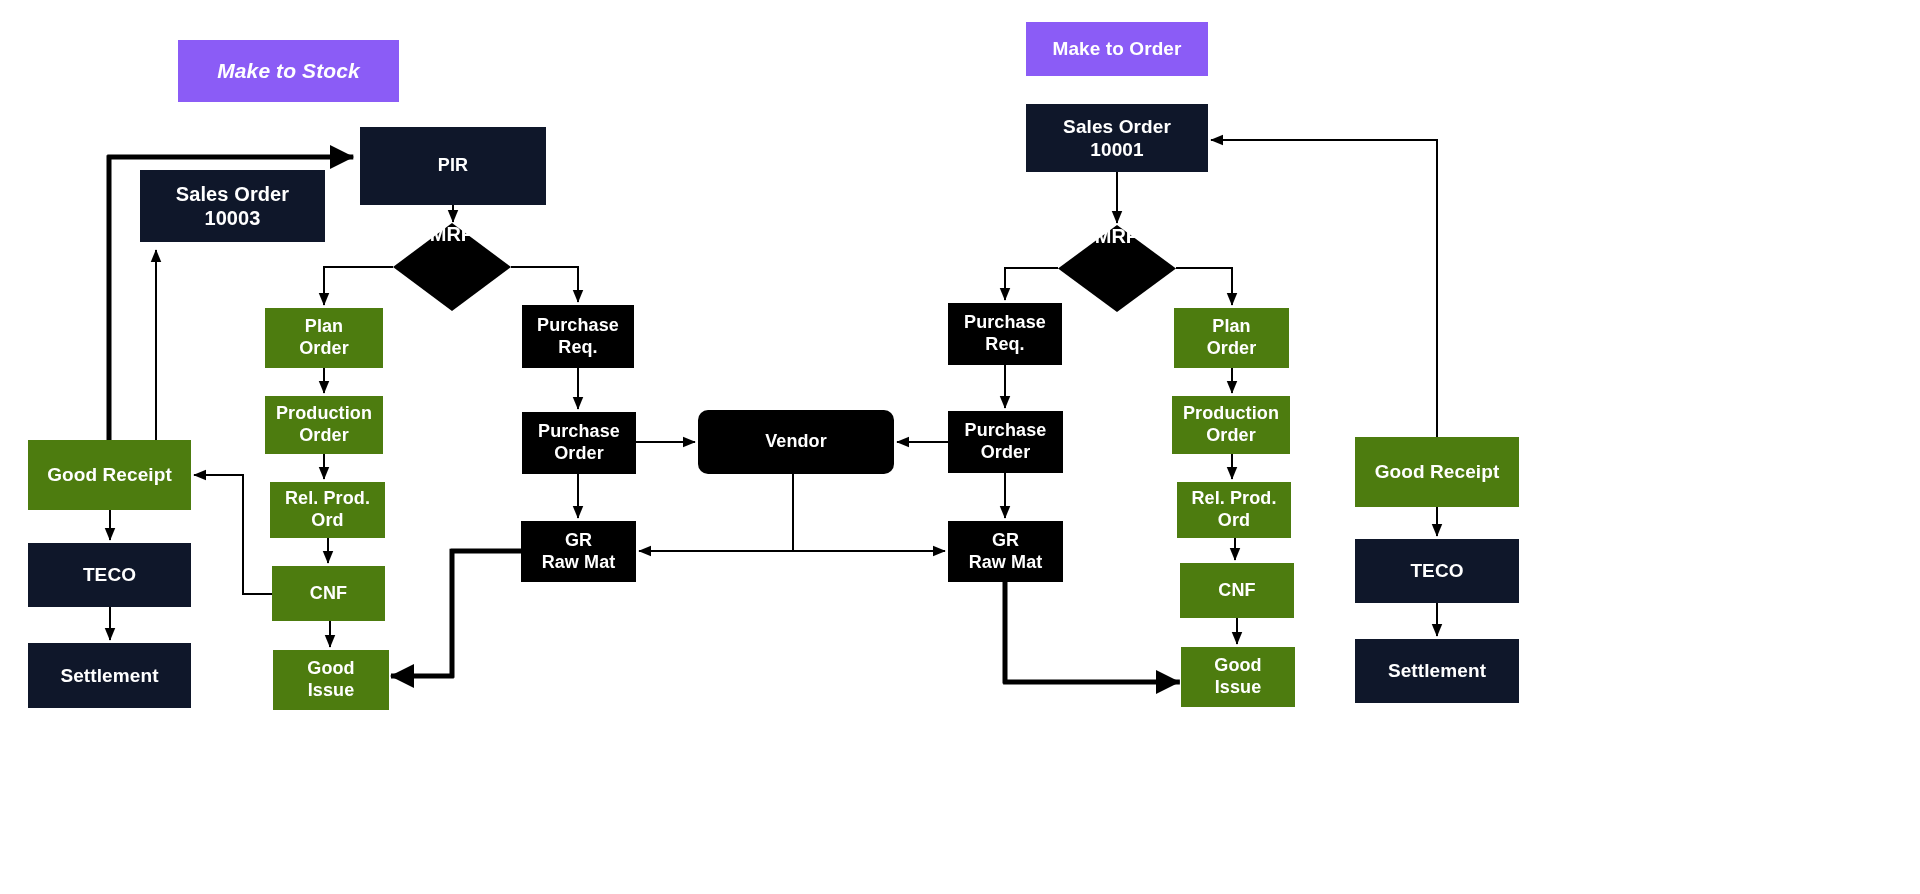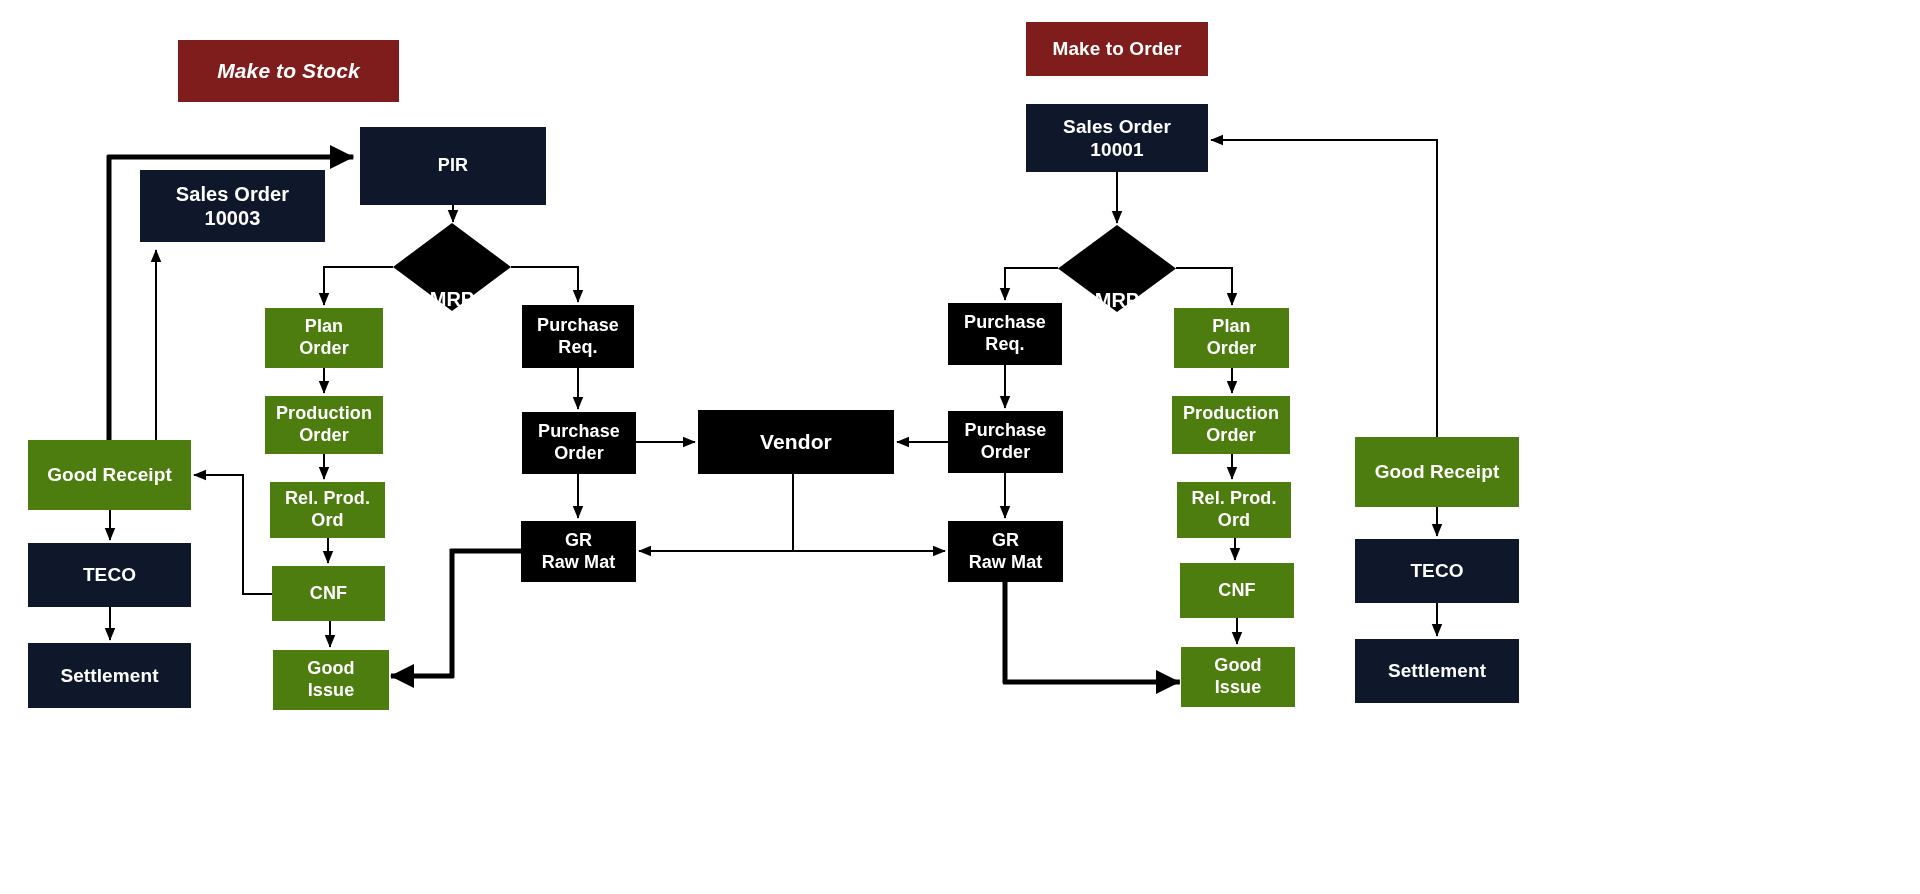--- a/index.html
+++ b/index.html
@@ -23,31 +23,31 @@
     align-items: center;
     justify-content: center;
     text-align: center;
     color: #ffffff;
     font-weight: bold;
     line-height: 1.22;
     white-space: pre-line;
     letter-spacing: 0.1px;
     z-index: 3;
   }
-  .node.darkred  { background: #7f1d1d; }
+  .node.darkred  { background: #8b5cf6; }
   .node.orange   { background: #0f172a; }
   .node.gray     { background: #4d7c0f; }
   .node.ltgray   { background: #000000; justify-content: center; }
   .node.black    { background: #000000; }
 
   .diamond {
     position: absolute;
     z-index: 3;
     display: flex;
-    align-items: flex-end;
+    align-items: flex-start;
     justify-content: center;
   }
   .diamond .dshape {
     position: absolute;
     inset: 0;
     background: #000000;
     clip-path: polygon(50% 0%, 100% 50%, 50% 100%, 0% 50%);
   }
   .diamond .dlabel {
     position: relative;
@@ -132,21 +132,21 @@
 Issue</span></div>
       <div class="node gray" style="left: 28px; top: 440px; width: 163px; height: 70px; font-size: 19px;"><span>Good Receipt</span></div>
       <div class="node orange" style="left: 28px; top: 543px; width: 163px; height: 64px; font-size: 19px;"><span>TECO</span></div>
       <div class="node orange" style="left: 28px; top: 643px; width: 163px; height: 65px; font-size: 19px;"><span>Settlement</span></div>
       <div class="node ltgray" style="left: 522px; top: 305px; width: 112px; height: 63px; font-size: 18px;"><span>Purchase
 Req.</span></div>
       <div class="node ltgray" style="left: 522px; top: 412px; width: 114px; height: 62px; font-size: 18px;"><span>Purchase
 Order</span></div>
       <div class="node ltgray" style="left: 521px; top: 521px; width: 115px; height: 61px; font-size: 18px;"><span>GR
 Raw Mat</span></div>
-      <div class="node black" style="left: 698px; top: 410px; width: 196px; height: 64px; font-size: 21px;"><span>Vendor</span></div>
+      <div class="node black" style="left: 698px; top: 410px; width: 196px; height: 64px; font-size: 18px; border-radius: 10px;"><span>Vendor</span></div>
       <div class="node ltgray" style="left: 948px; top: 303px; width: 114px; height: 62px; font-size: 18px;"><span>Purchase
 Req.</span></div>
       <div class="node ltgray" style="left: 948px; top: 411px; width: 115px; height: 62px; font-size: 18px;"><span>Purchase
 Order</span></div>
       <div class="node ltgray" style="left: 948px; top: 521px; width: 115px; height: 61px; font-size: 18px;"><span>GR
 Raw Mat</span></div>
       <div class="node darkred" style="left: 1026px; top: 22px; width: 182px; height: 54px; font-size: 19px;"><span>Make to Order</span></div>
       <div class="node orange" style="left: 1026px; top: 104px; width: 182px; height: 68px; font-size: 19px;"><span>Sales Order
 10001</span></div>
       <div class="diamond" style="left: 1058px; top: 225px; width: 118px; height: 87px;">

